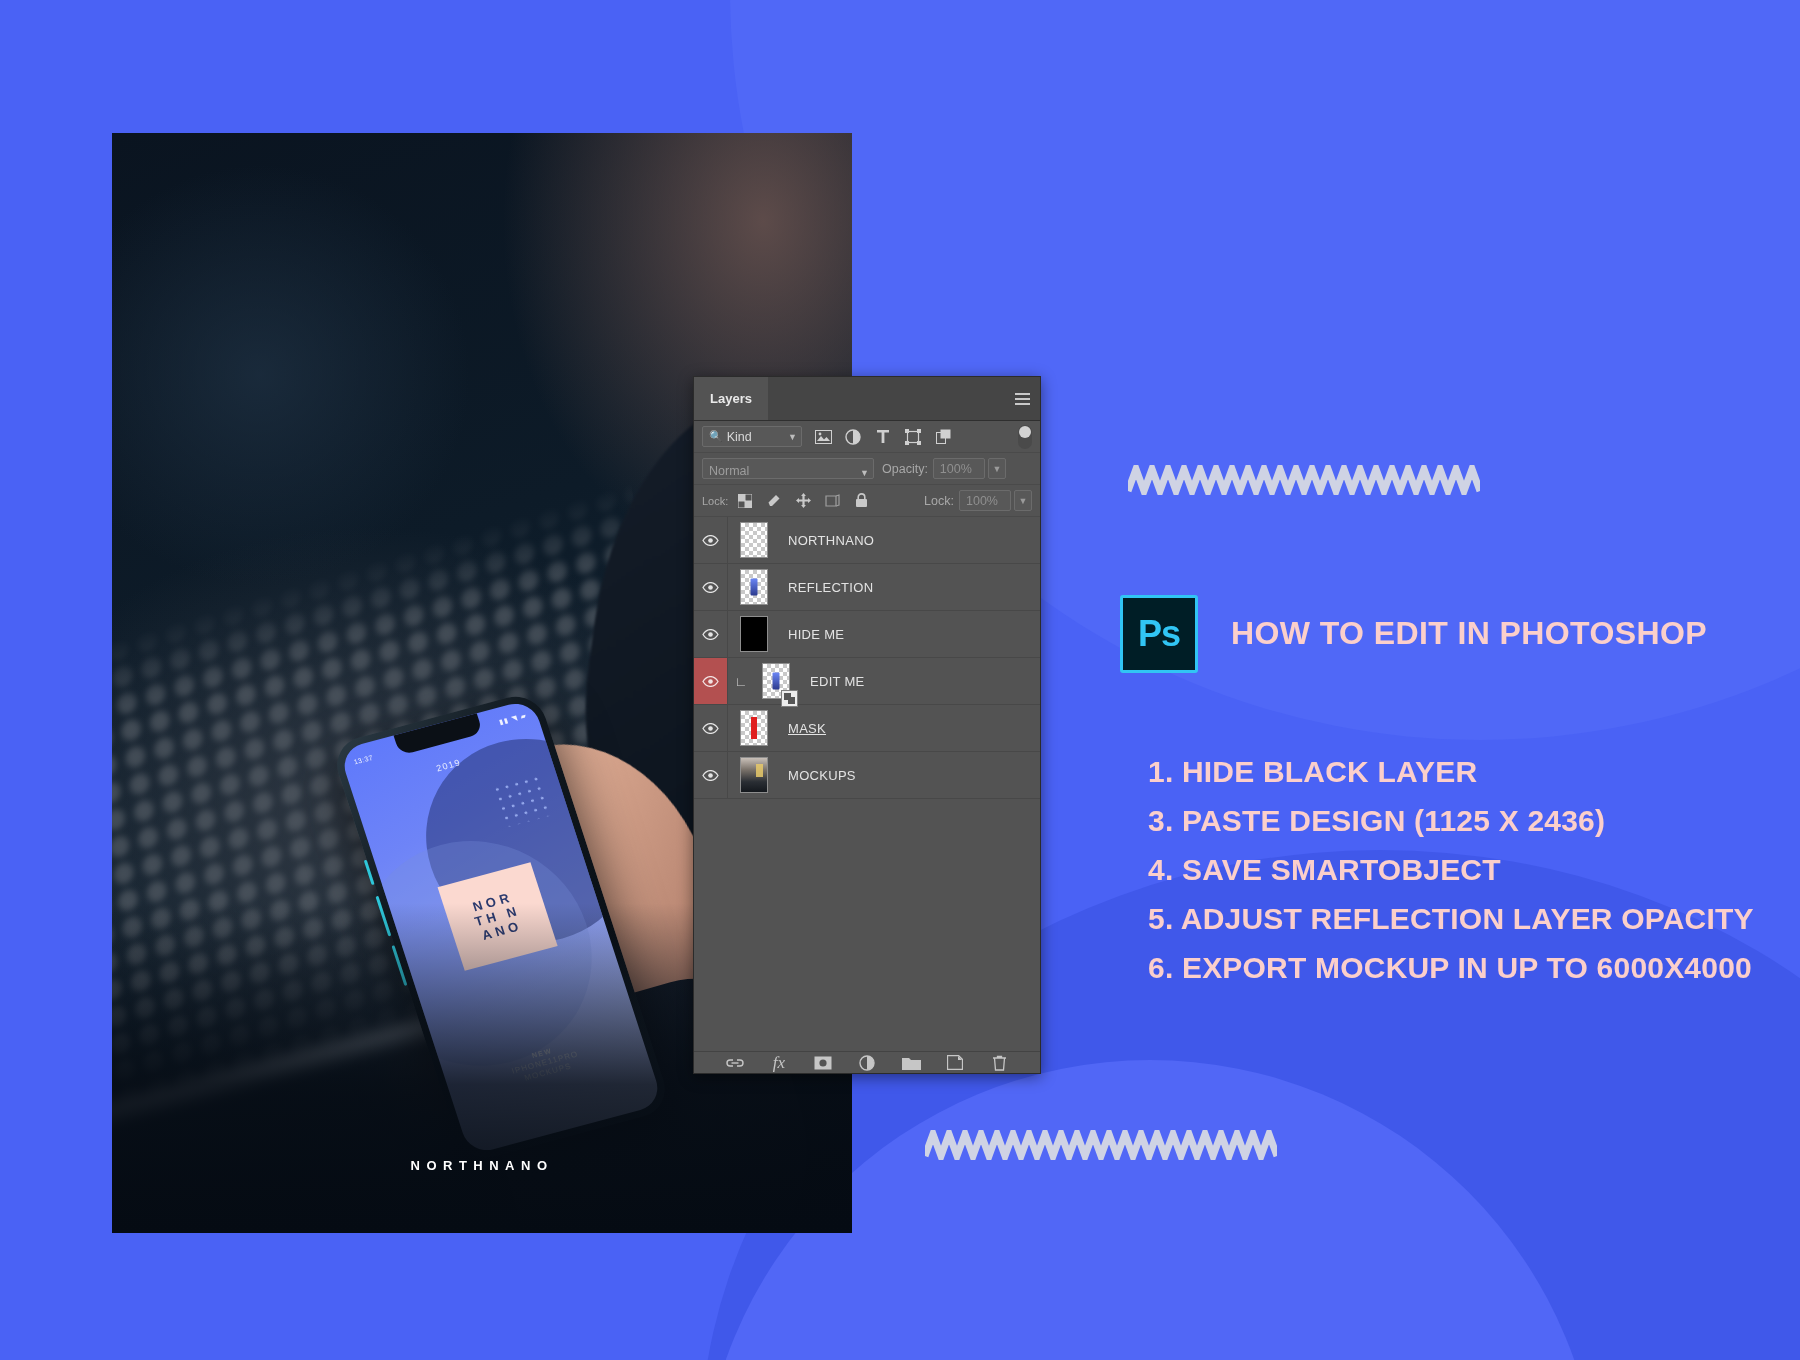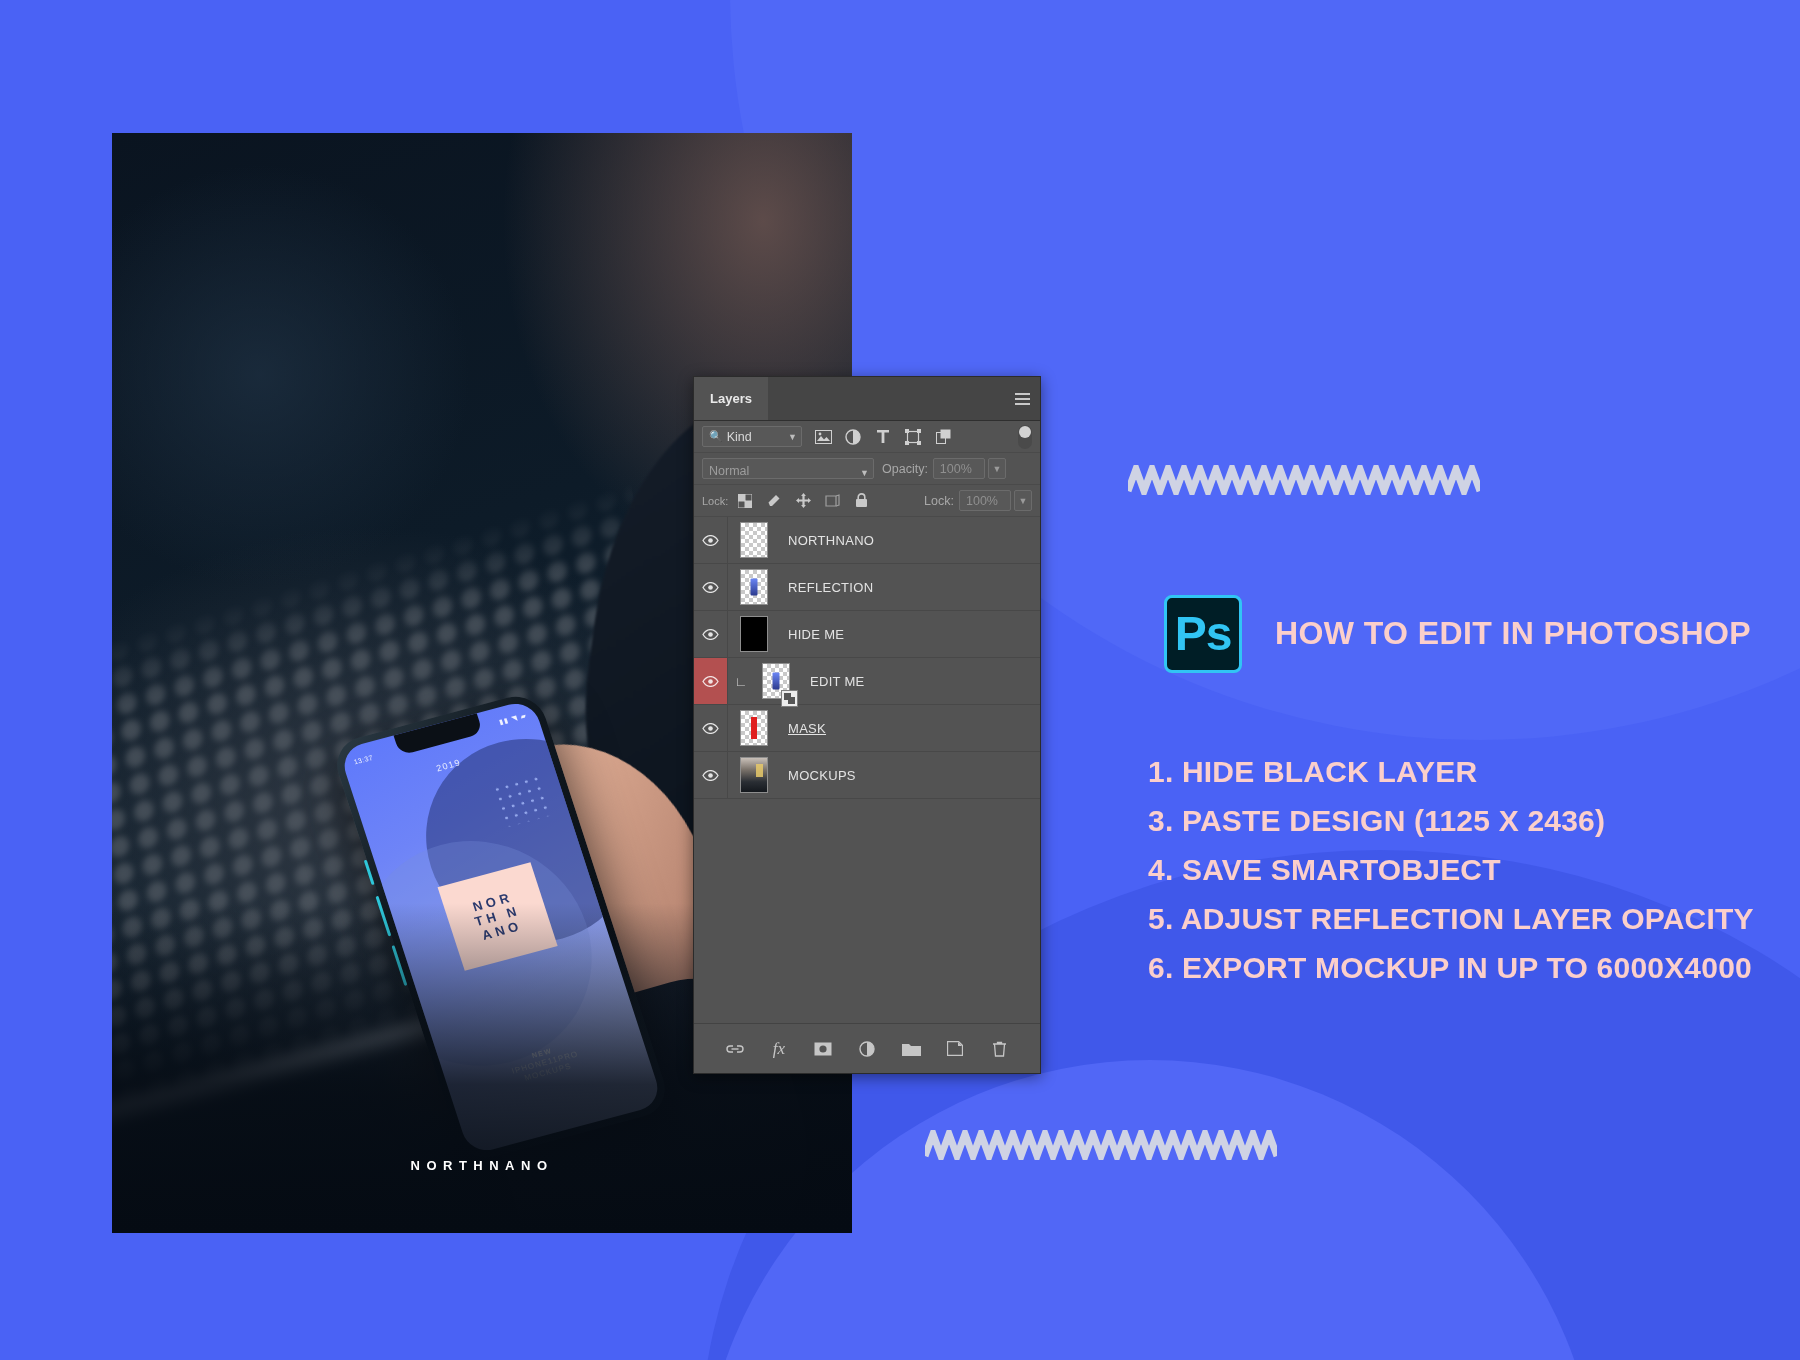--- a/index.html
+++ b/index.html
@@ -214,26 +214,25 @@
 
   
   #ps-header {
     position: absolute; left: 1120px; top: 595px;
     display: flex; align-items: center; gap: 33px;
   }
   #ps-logo {
     width: 78px; height: 78px;
     background: #001e26;
     border: 3px solid #31c5f4;
-    border-radius: 8px;
+    border-radius: 3px;
     display: flex; align-items: center; justify-content: center;
-    font-size: 48px; font-weight: 700; color: #31c5f4;
+    font-size: 36px; font-weight: 700; color: #31c5f4;
     line-height: 1;
     letter-spacing: -1px;
-    margin-left: 44px;
   }
   #ps-title {
     font-size: 32px; font-weight: 700; line-height: 1.12;
     color: #fbcfcb; letter-spacing: .4px;
     text-transform: uppercase;
   }
   #steps {
     position: absolute; left: 1148px; top: 756px;
     width: 640px;
   }
@@ -398,21 +397,21 @@
     width: 7px; height: 7px; background: #555;
   }
   .thumb-wrap { position: relative; }
   .layer-name {
     font-size: 13px; color: #e3e3e3; letter-spacing: .3px;
     padding-left: 8px;
   }
   .layer-name.underlined { text-decoration: underline; }
   #panel-footer {
     position: absolute; left: 0; right: 0; bottom: 0;
-    height: 50px;
+    height: 22px;
     background: #545454;
     border-top: 1px solid #434343;
     display: flex; align-items: center; justify-content: center;
     gap: 22px;
   }
   .foot-icon {
     width: 22px; height: 22px;
     display: flex; align-items: center; justify-content: center;
     color: #c6c6c6; font-size: 14px;
   }

